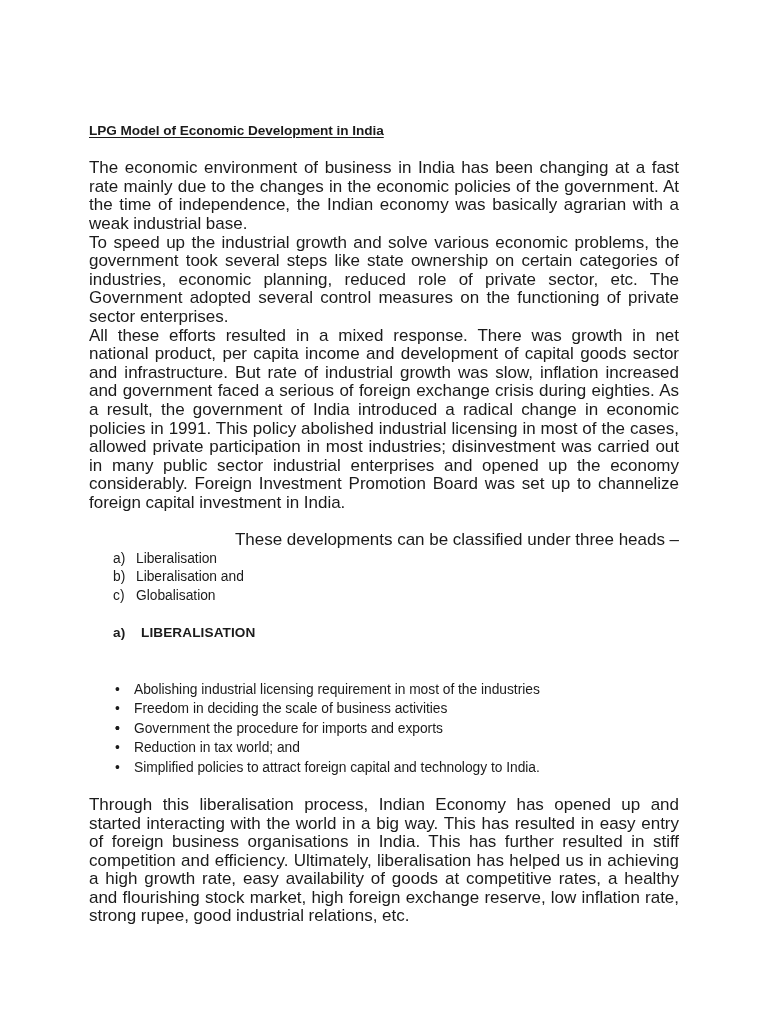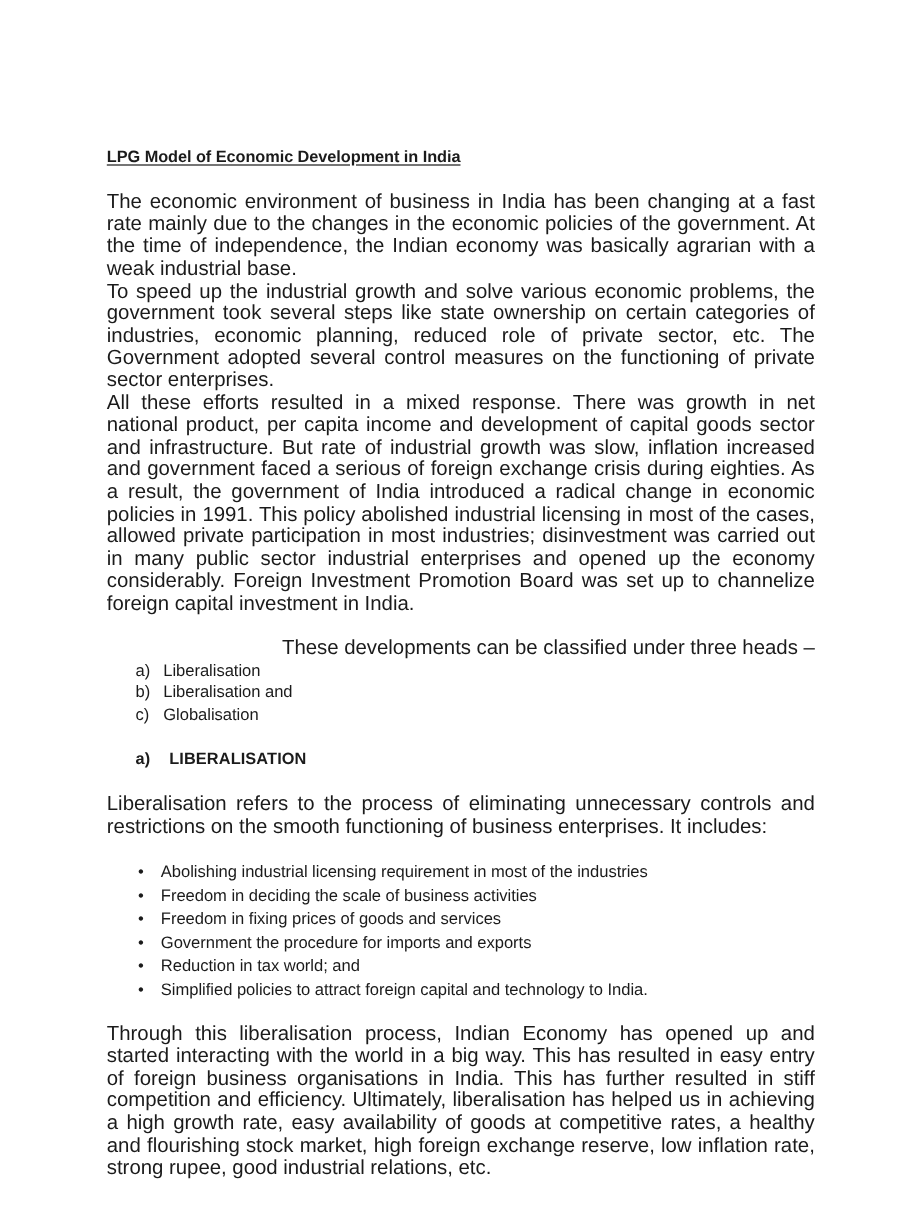--- a/index.html
+++ b/index.html
@@ -138,36 +138,34 @@
 
     <div class="blank-line">&nbsp;</div>
 
     <div class="sub-heading">
       <span class="marker">a)</span>
       <span>LIBERALISATION</span>
     </div>
 
     <div class="blank-line">&nbsp;</div>
 
-    <p class="para">Liberalisation refers to the process of eliminating unnecessary controls and restrictions on the smooth functioning of business enterprises. It includes:</p>
 
     <div class="blank-line">&nbsp;</div>
 
     <ul class="bullet-list">
       <li>
         <span class="bullet-dot">•</span>
         <span>Abolishing industrial licensing requirement in most of the industries</span>
       </li>
       <li>
         <span class="bullet-dot">•</span>
         <span>Freedom in deciding the scale of business activities</span>
       </li>
       <li>
         <span class="bullet-dot">•</span>
-        <span>Freedom in fixing prices of goods and services</span>
       </li>
       <li>
         <span class="bullet-dot">•</span>
         <span>Government the procedure for imports and exports</span>
       </li>
       <li>
         <span class="bullet-dot">•</span>
         <span>Reduction in tax world; and</span>
       </li>
       <li>

